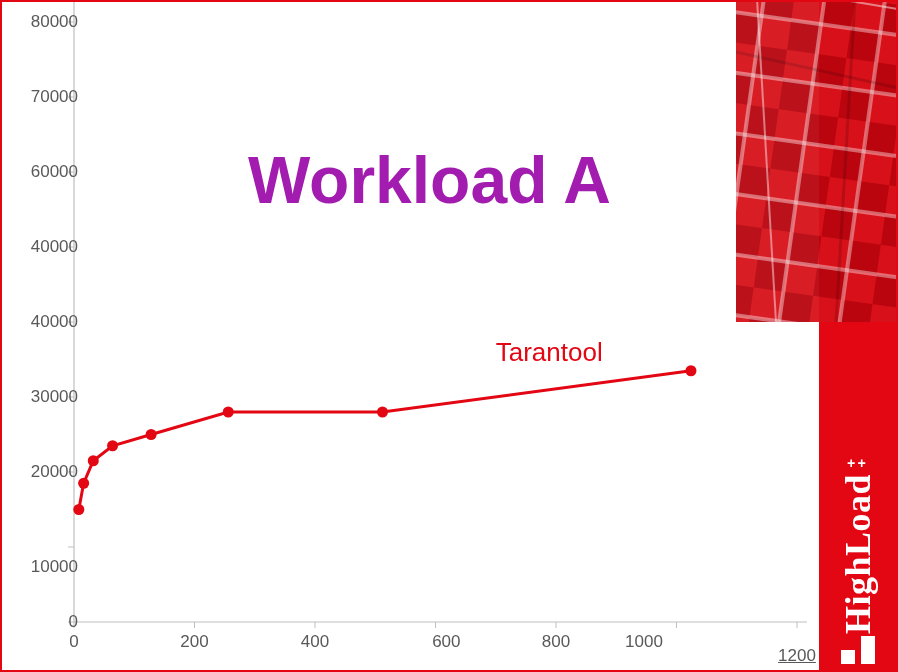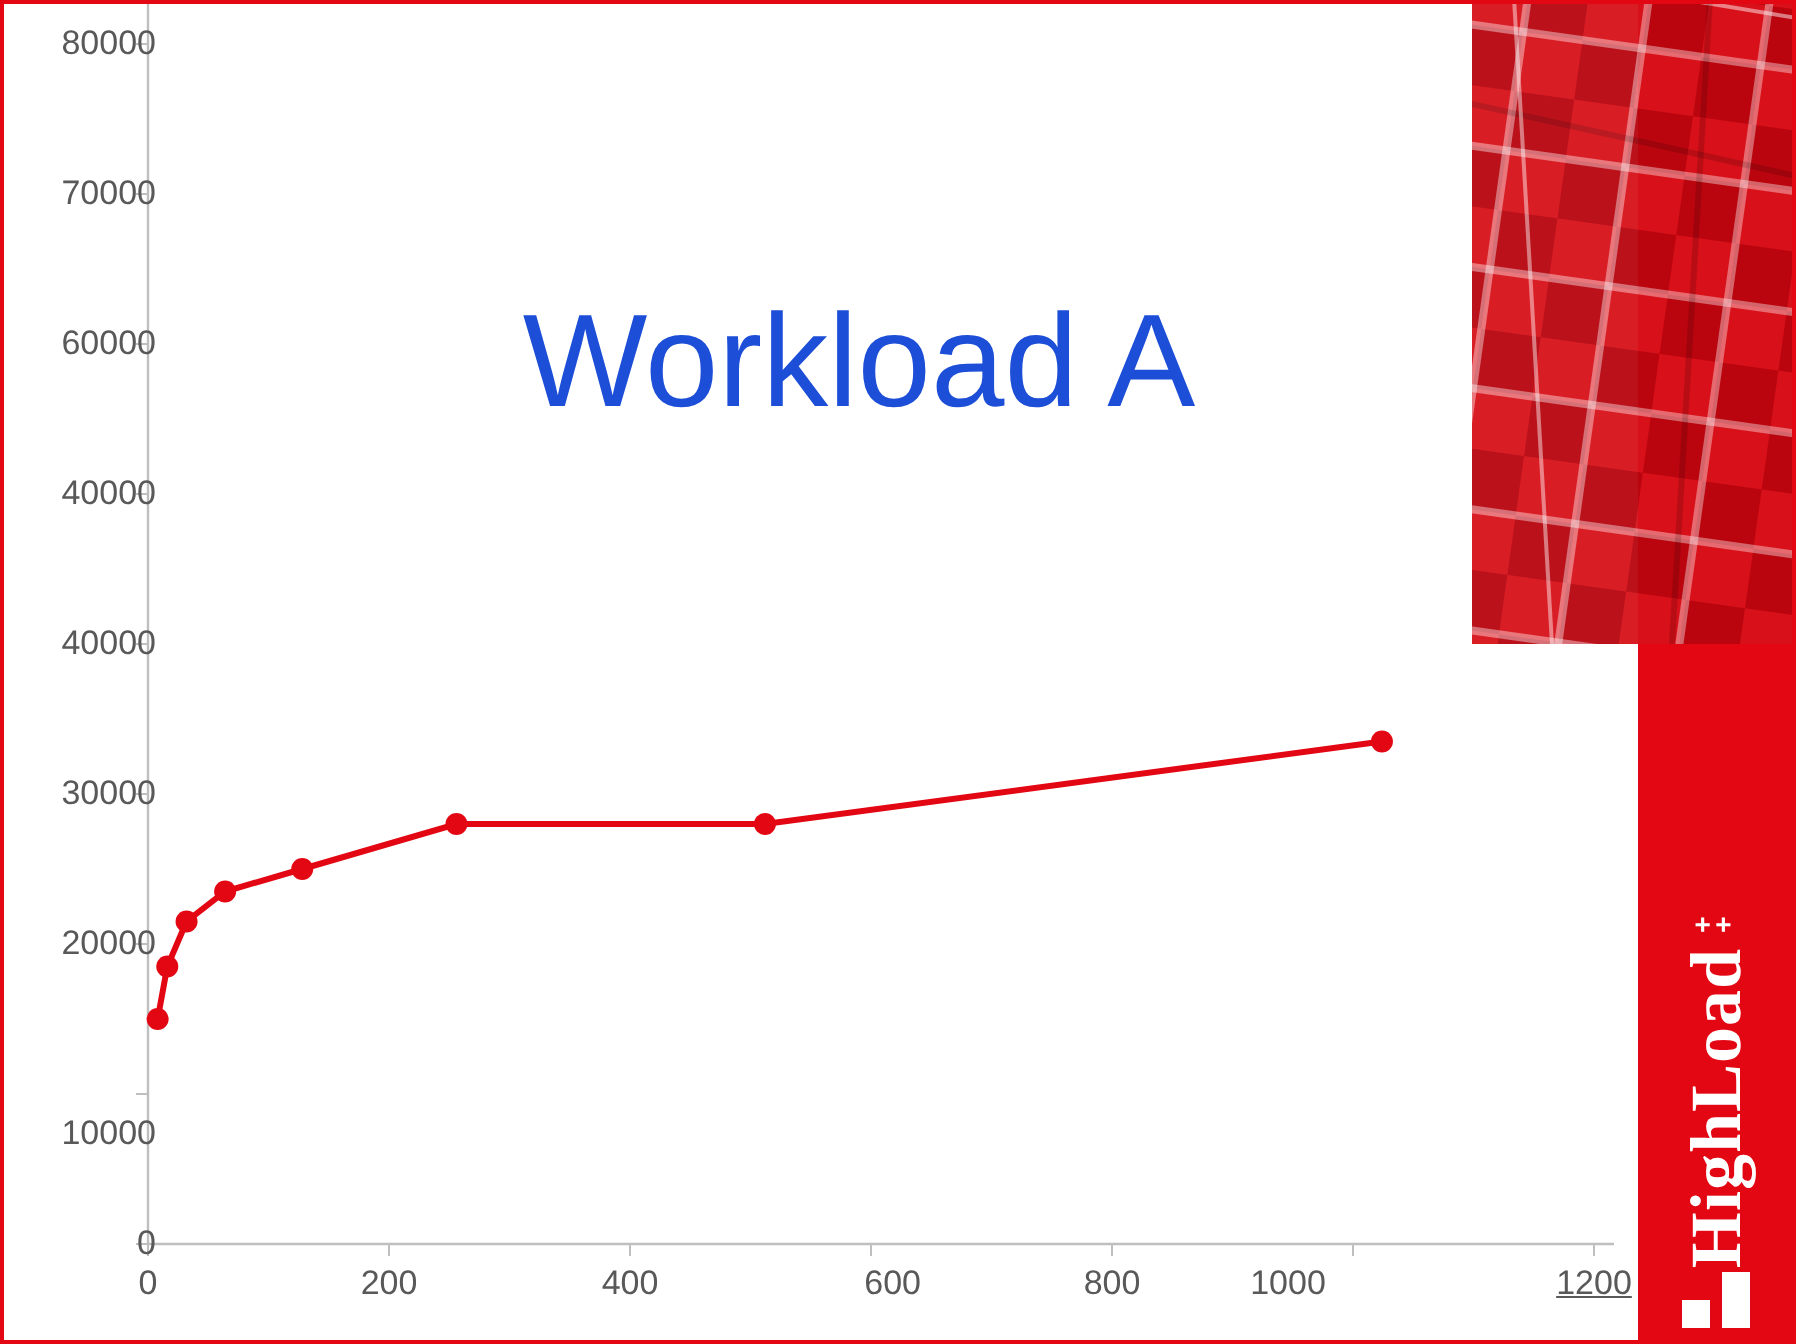--- a/index.html
+++ b/index.html
@@ -79,22 +79,22 @@
     right: 77px;
     bottom: 0;
   }
   .chart-title {
     position: absolute;
     top: 140px;
     left: 0;
     right: 0;
     text-align: center;
     font-size: 66px;
-    font-weight: 400;
-    color: #1d4ed8;
+    font-weight: 700;
+    color: #a21caf;
     font-family: "Segoe UI", Arial, sans-serif;
     pointer-events: none;
     margin-left: 38px;
   }
   .series-label {
     position: absolute;
     font-size: 26px;
     color: #e30613;
     font-family: "Segoe UI", Arial, sans-serif;
   }
@@ -153,40 +153,41 @@
         <circle cx="76.82" cy="507.5" r="5.5" fill="#e30613"></circle>
         <circle cx="81.64" cy="481.25" r="5.5" fill="#e30613"></circle>
         <circle cx="91.28" cy="458.75" r="5.5" fill="#e30613"></circle>
         <circle cx="110.56" cy="443.75" r="5.5" fill="#e30613"></circle>
         <circle cx="149.12" cy="432.5" r="5.5" fill="#e30613"></circle>
         <circle cx="226.24" cy="410" r="5.5" fill="#e30613"></circle>
         <circle cx="380.48" cy="410" r="5.5" fill="#e30613"></circle>
         <circle cx="688.96" cy="368.75" r="5.5" fill="#e30613"></circle>
       </svg>
 
+    <div id="series-label" class="series-label" style="left: 493.75px; top: 335px;">Tarantool</div>
 
     <div id="yticks-container">
         <div class="ytick" style="top: 620px;">0</div>
         <div class="ytick" style="top: 545px; margin-top: 20px;">10000</div>
         <div class="ytick" style="top: 470px;">20000</div>
         <div class="ytick" style="top: 395px;">30000</div>
         <div class="ytick" style="top: 320px;">40000</div>
         <div class="ytick" style="top: 245px;">40000</div>
         <div class="ytick" style="top: 170px;">60000</div>
         <div class="ytick" style="top: 95px;">70000</div>
         <div class="ytick" style="top: 20px;">80000</div>
       </div>
     <div id="xticks-container">
         <div class="xtick" style="left: 72px; top: 630px;">0</div>
         <div class="xtick" style="left: 192.5px; top: 630px;">200</div>
         <div class="xtick" style="left: 313px; top: 630px;">400</div>
         <div class="xtick" style="left: 433.5px; top: 630px; text-align: right;">600</div>
         <div class="xtick" style="left: 554px; top: 630px;">800</div>
         <div class="xtick" style="left: 642px; top: 630px;">1000</div>
-        <div class="xtick" style="left: 795px; top: 630px; text-decoration: underline;">1200</div>
+        <div class="xtick" style="left: 795px; top: 644px; text-decoration: underline;">1200</div>
       </div>
   </div>
 
   <div class="sidebar">
     <svg class="lattice" viewBox="0 0 180 340">
       <defs>
         <pattern id="p1" width="60" height="60" patternUnits="userSpaceOnUse" patternTransform="rotate(8)">
           <rect width="60" height="60" fill="#b8050f"></rect>
           <rect x="0" y="0" width="30" height="30" fill="#d8111a"></rect>
           <rect x="30" y="30" width="30" height="30" fill="#d8111a"></rect>

